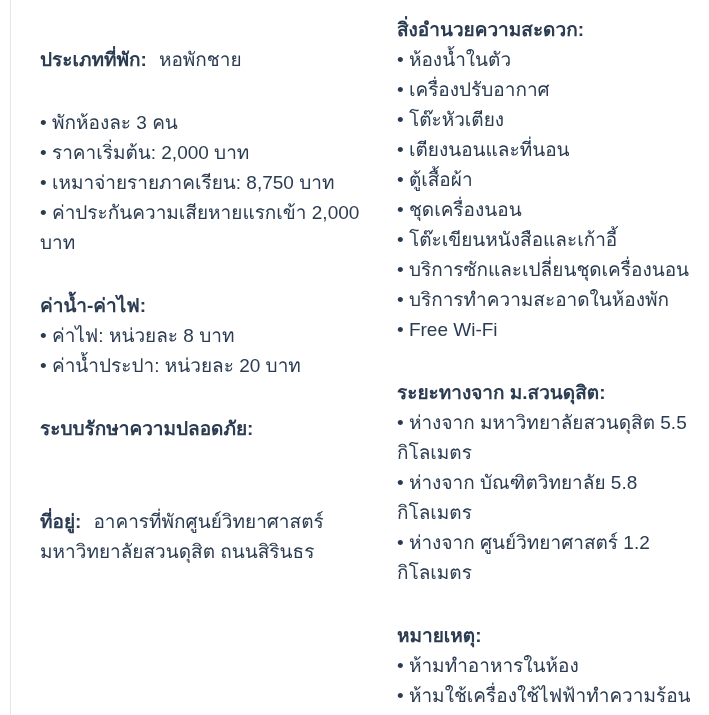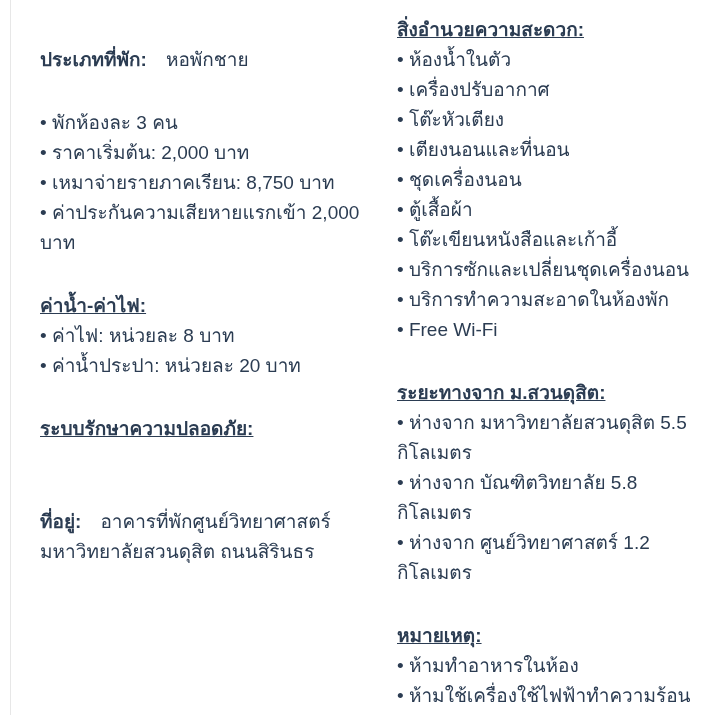--- a/index.html
+++ b/index.html
@@ -34,24 +34,23 @@
     display: flex;
   }
   .col-left  { width: 330px; flex: 0 0 330px; }
   .col-gap   { width: 27px;  flex: 0 0 27px; }
   .col-right { width: 312px; flex: 0 0 312px; }
   .section { margin: 0 0 33px 0; }
   .section:last-child { margin-bottom: 0; }
   .section-heading {
     font-weight: 700;
     white-space: pre-line;
-    text-decoration: underline;
   }
   .labeled { white-space: pre-line; }
-  .labeled .lbl { font-weight: 700; margin-right: 19px; }
+  .labeled .lbl { font-weight: 700; margin-right: 12px; }
   .bullet-list .item { white-space: pre-line; }
 </style>
 </head>
 <body>
 
 <div class="left-hairline"></div>
 
 <div class="content">
 
   <div class="col-left">
@@ -92,22 +91,22 @@
 
   <div class="col-right">
 
     <div class="section bullet-list">
       <div class="section-heading">สิ่งอำนวยความสะดวก:</div>
       <div>
           <div class="item">• ห้องน้ำในตัว</div>
           <div class="item">• เครื่องปรับอากาศ</div>
           <div class="item">• โต๊ะหัวเตียง</div>
           <div class="item">• เตียงนอนและที่นอน</div>
+          <div class="item">• ตู้เสื้อผ้า</div>
           <div class="item">• ชุดเครื่องนอน</div>
-          <div class="item">• ตู้เสื้อผ้า</div>
           <div class="item">• โต๊ะเขียนหนังสือและเก้าอี้</div>
           <div class="item">• บริการซักและเปลี่ยนชุดเครื่องนอน</div>
           <div class="item">• บริการทำความสะอาดในห้องพัก</div>
           <div class="item">• Free Wi-Fi</div>
         </div>
     </div>
 
     <div class="section bullet-list">
       <div class="section-heading">ระยะทางจาก ม.สวนดุสิต:</div>
       <div>

